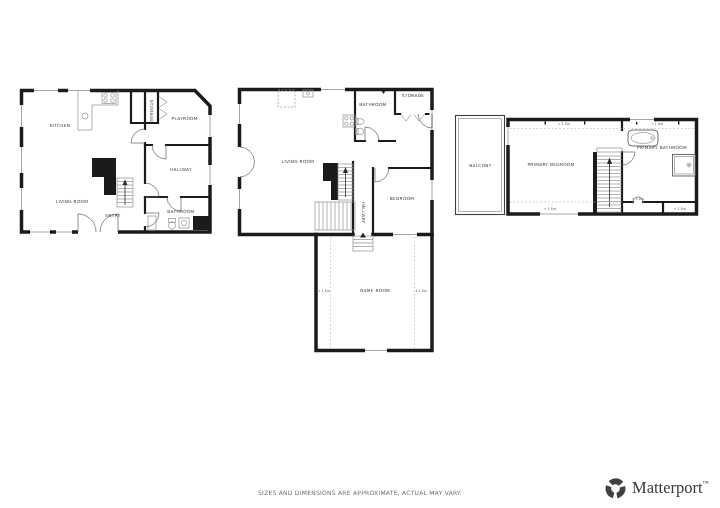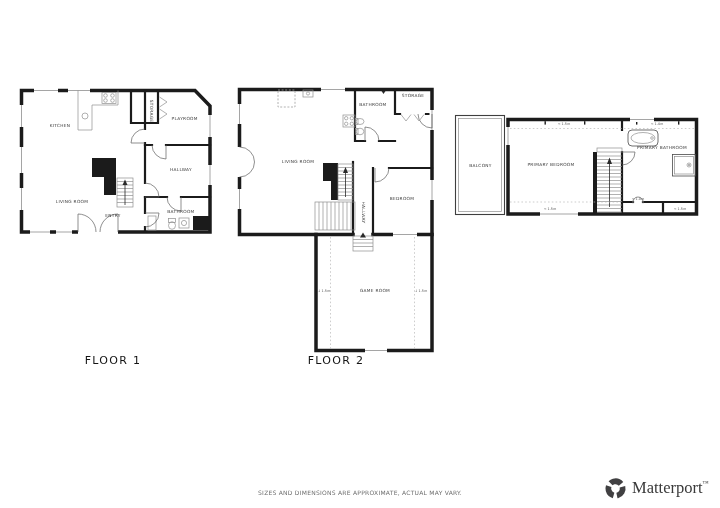--- a/index.html
+++ b/index.html
@@ -236,22 +236,20 @@
       <text class="room" x="99" y="57">PRIMARY BEDROOM</text>
       <text class="room" x="210" y="40">PRIMARY BATHROOM</text>
       <text class="dim" x="112" y="15.8">&lt; 1.5m</text>
       <text class="dim" x="205" y="15.8">&lt; 1.4m</text>
       <text class="dim" x="98" y="100.5">&lt; 1.5m</text>
       <text class="dim" x="186" y="90.5">&lt; 1.0m</text>
       <text class="dim" x="228" y="100.8">&lt; 1.5m</text>
     </g>
   </svg>
 
-  <div class="floor-label" style="left:33px;">FLOOR 1</div>
-  <div class="floor-label" style="left:256px;">FLOOR 2</div>
 
   <div class="disclaimer">SIZES AND DIMENSIONS ARE APPROXIMATE, ACTUAL MAY VARY.</div>
 
   <div class="brand">
     <svg width="23" height="23" viewBox="0 0 24 24">
       <circle cx="12" cy="12" r="7.5" fill="none" stroke="#414042" stroke-width="6" stroke-dasharray="12.2 3.5" transform="rotate(-15 12 12)"></circle>
     </svg>
     <span class="brand-word"><span>Matterport</span><span class="brand-tm">™</span></span>
   </div>
 

